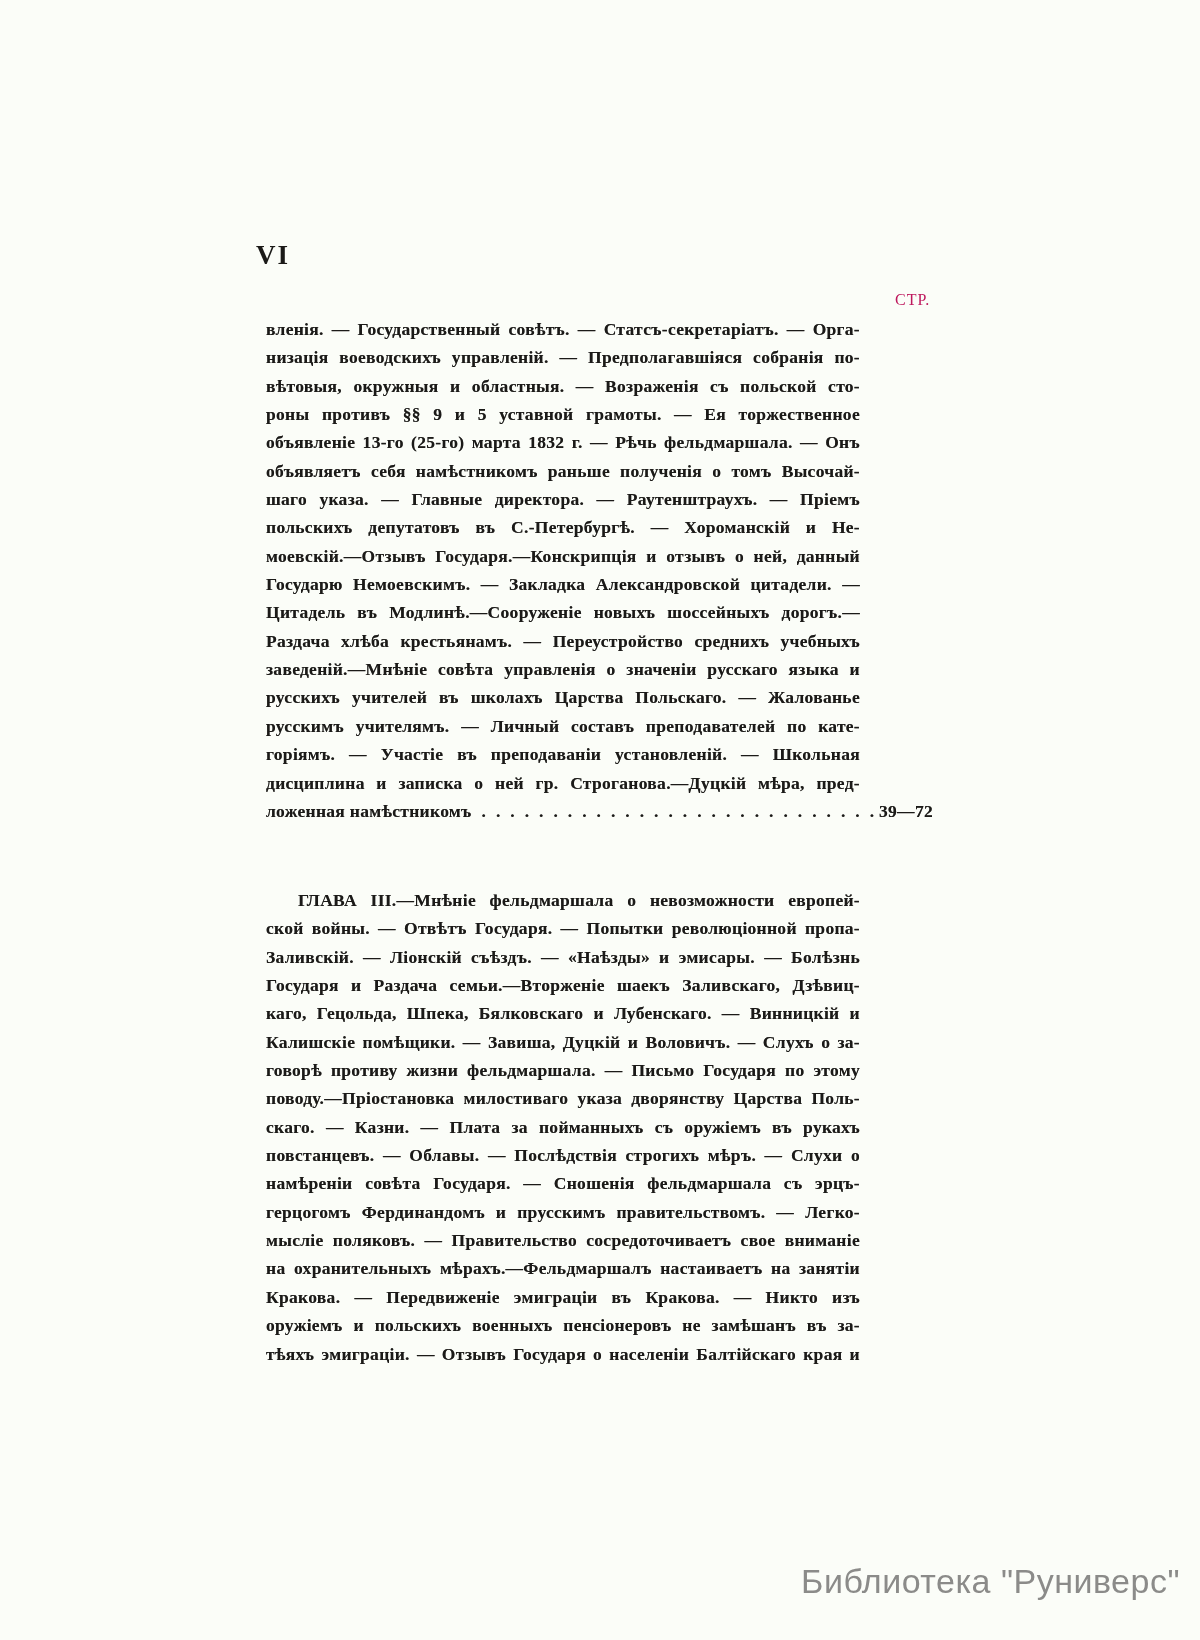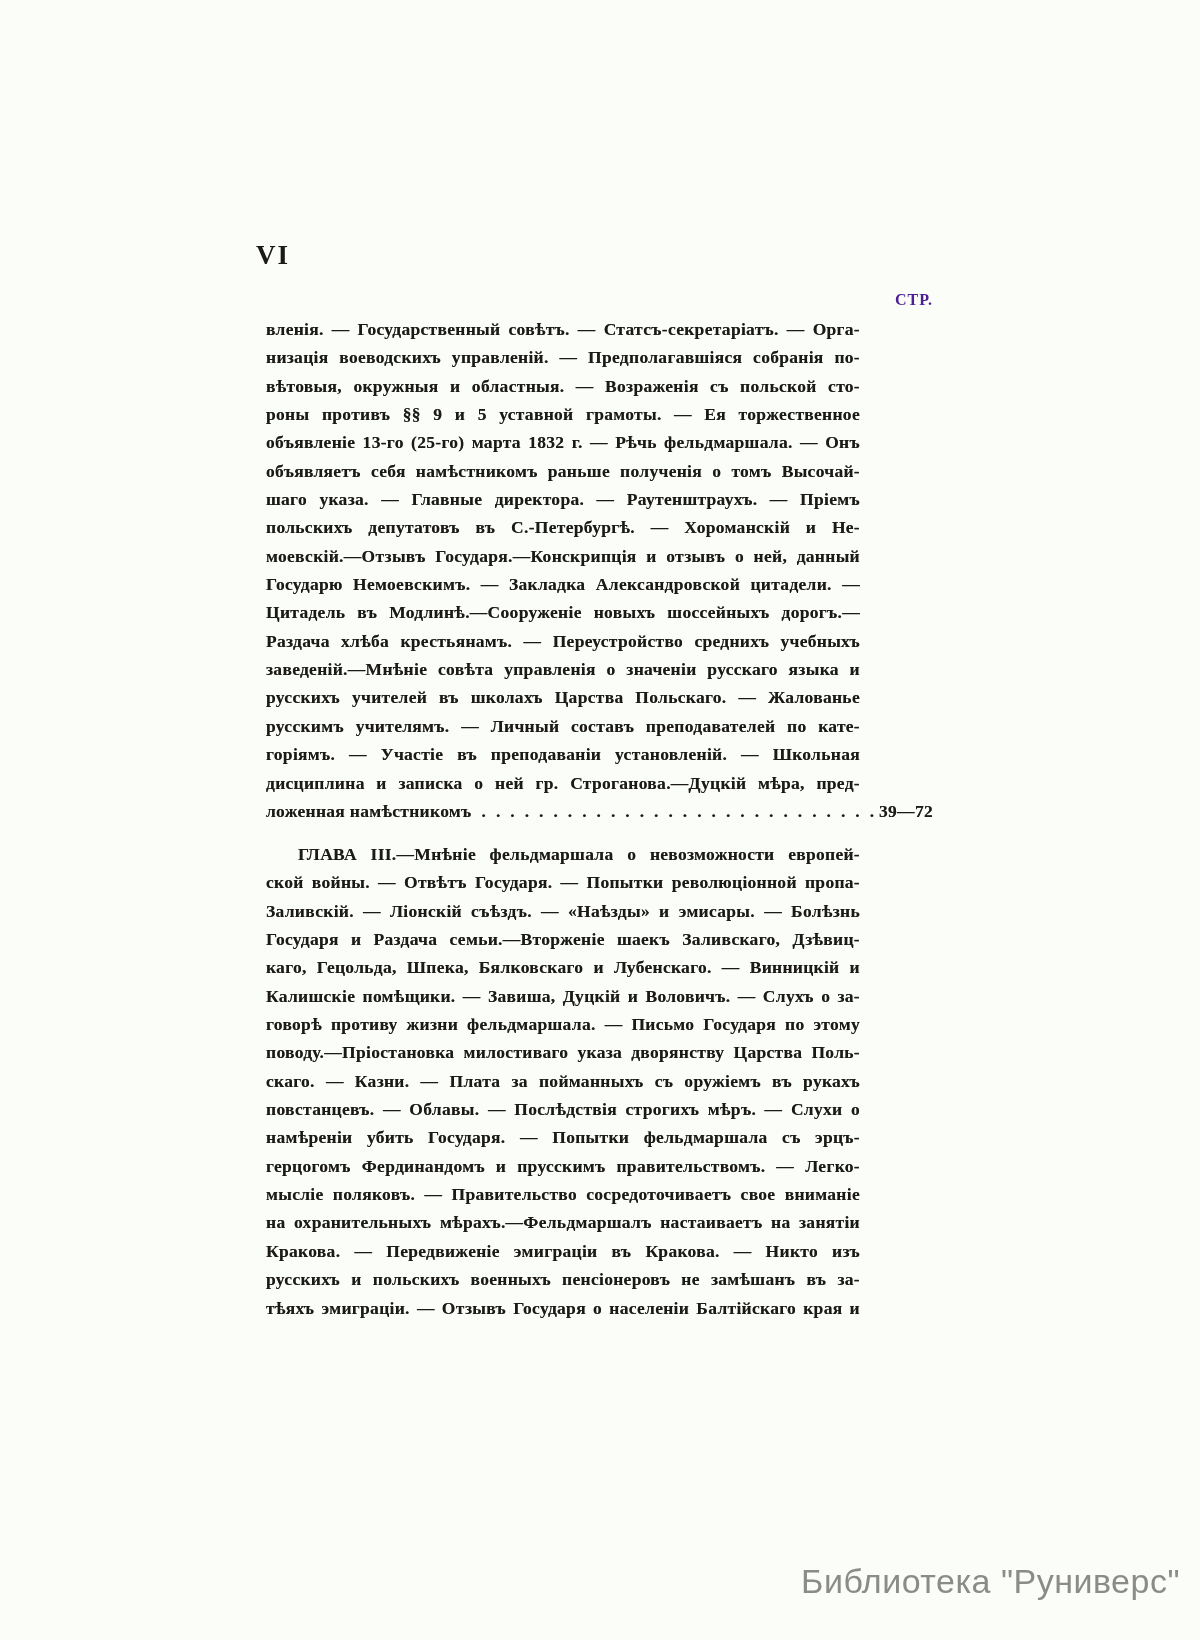--- a/index.html
+++ b/index.html
@@ -26,36 +26,36 @@
     font-size: 27px;
     font-weight: 700;
     letter-spacing: 2px;
     color: #1b1a18;
   }
   .col-header {
     position: absolute;
     left: 895px;
     top: 291px;
     font-size: 16px;
-    font-weight: 700;
+    font-weight: 400;
     letter-spacing: 1px;
-    color: #4c1d95;
+    color: #be185d;
   }
   .para {
     position: absolute;
     left: 266px;
     width: 594px;
     color: #1b1a18;
     font-size: 17.5px;
     font-weight: 700;
     letter-spacing: 0.3px;
     text-shadow: 0 0 0.4px rgba(20,18,16,0.55);
   }
   .para-1 { top: 315px; }
-  .para-2 { top: 840px; }
+  .para-2 { top: 886px; }
   .line {
     height: 28.35px;
     line-height: 28.35px;
     text-align: justify;
     text-align-last: justify;
     overflow: hidden;
   }
   .line-indent {
     padding-left: 32px;
   }
@@ -125,24 +125,24 @@
     <div class="line line-indent">ГЛАВА III.—Мнѣніе фельдмаршала о невозможности европей-</div>
     <div class="line">ской войны. — Отвѣтъ Государя. — Попытки революціонной пропа-</div>
     <div class="line">Заливскій. — Ліонскій съѣздъ. — «Наѣзды» и эмисары. — Болѣзнь</div>
     <div class="line">Государя и Раздача семьи.—Вторженіе шаекъ Заливскаго, Дзѣвиц-</div>
     <div class="line">каго, Гецольда, Шпека, Бялковскаго и Лубенскаго. — Винницкій и</div>
     <div class="line">Калишскіе помѣщики. — Завиша, Дуцкій и Воловичъ. — Слухъ о за-</div>
     <div class="line">говорѣ противу жизни фельдмаршала. — Письмо Государя по этому</div>
     <div class="line">поводу.—Пріостановка милостиваго указа дворянству Царства Поль-</div>
     <div class="line">скаго. — Казни. — Плата за пойманныхъ съ оружіемъ въ рукахъ</div>
     <div class="line">повстанцевъ. — Облавы. — Послѣдствія строгихъ мѣръ. — Слухи о</div>
-    <div class="line">намѣреніи убить Государя. — Попытки фельдмаршала съ эрцъ-</div>
+    <div class="line">намѣреніи совѣта Государя. — Сношенія фельдмаршала съ эрцъ-</div>
     <div class="line">герцогомъ Фердинандомъ и прусскимъ правительствомъ. — Легко-</div>
     <div class="line">мысліе поляковъ. — Правительство сосредоточиваетъ свое вниманіе</div>
     <div class="line">на охранительныхъ мѣрахъ.—Фельдмаршалъ настаиваетъ на занятіи</div>
     <div class="line">Кракова. — Передвиженіе эмиграціи въ Кракова. — Никто изъ</div>
-    <div class="line">русскихъ и польскихъ военныхъ пенсіонеровъ не замѣшанъ въ за-</div>
+    <div class="line">оружіемъ и польскихъ военныхъ пенсіонеровъ не замѣшанъ въ за-</div>
     <div class="line">тѣяхъ эмиграціи. — Отзывъ Государя о населеніи Балтійскаго края и</div>
   </div>
 
   <div class="watermark">Библиотека "Руниверс"</div>
 
 </div>
 
 </body></html>

